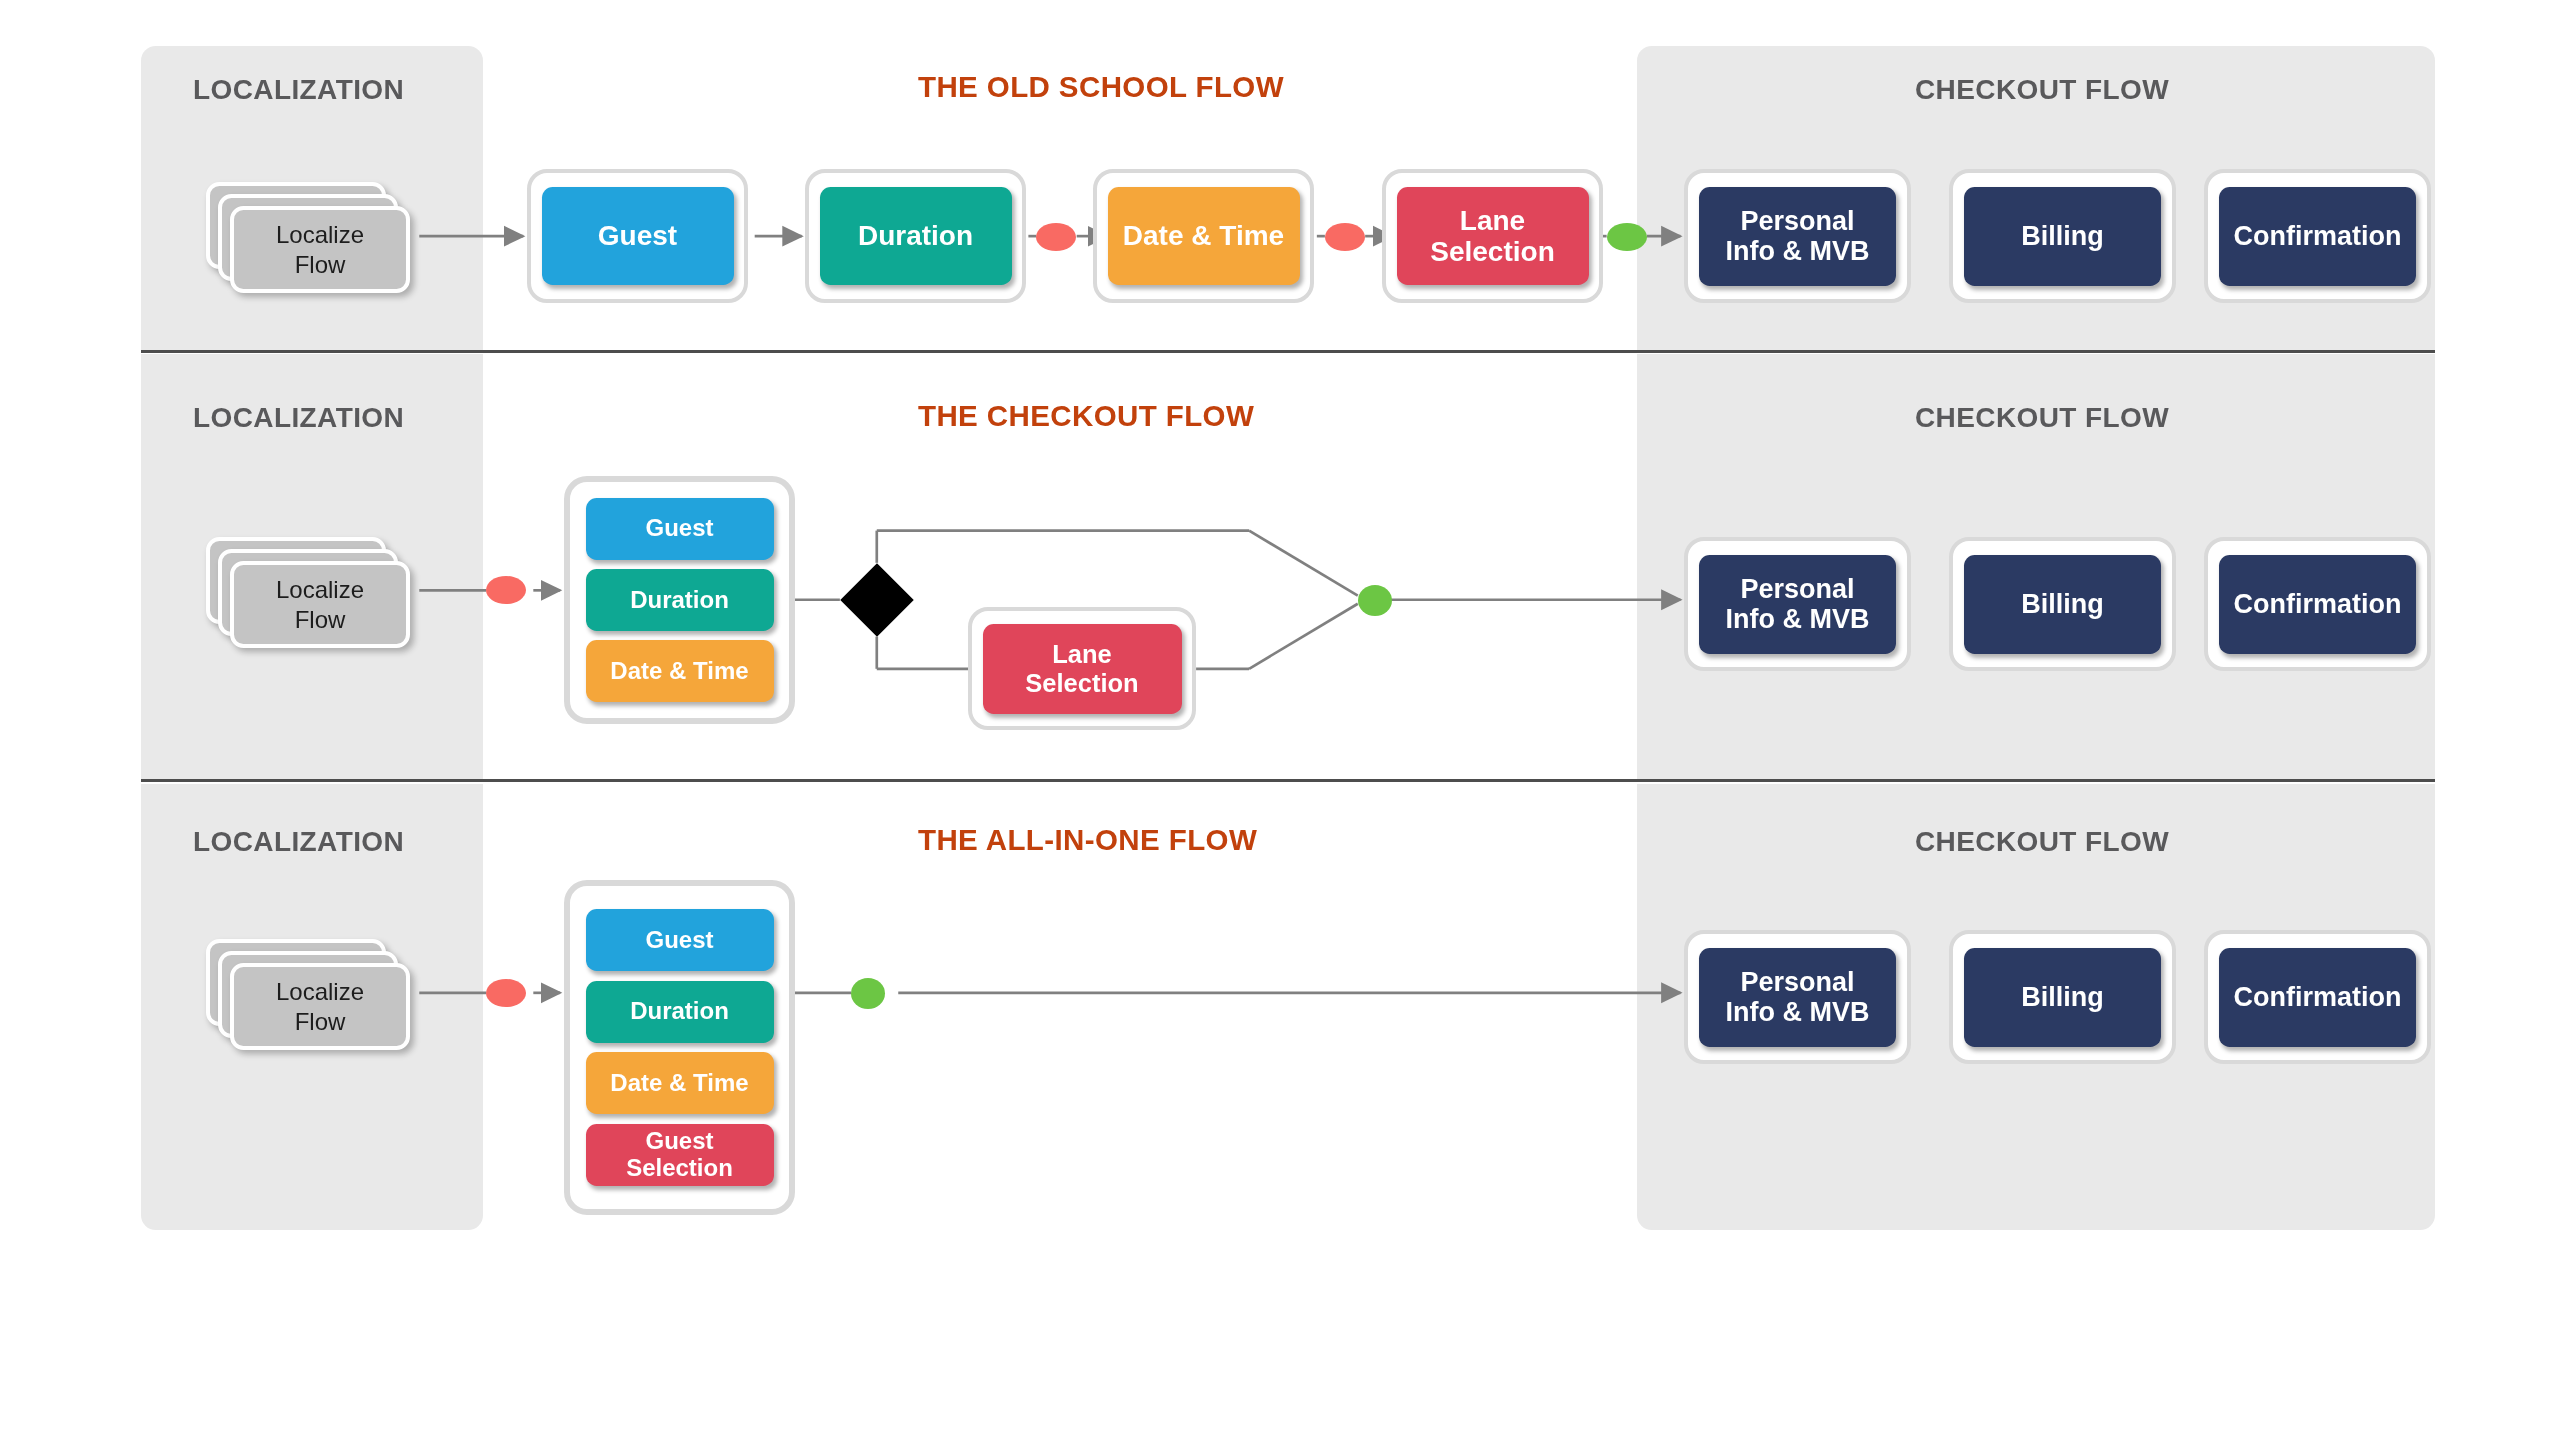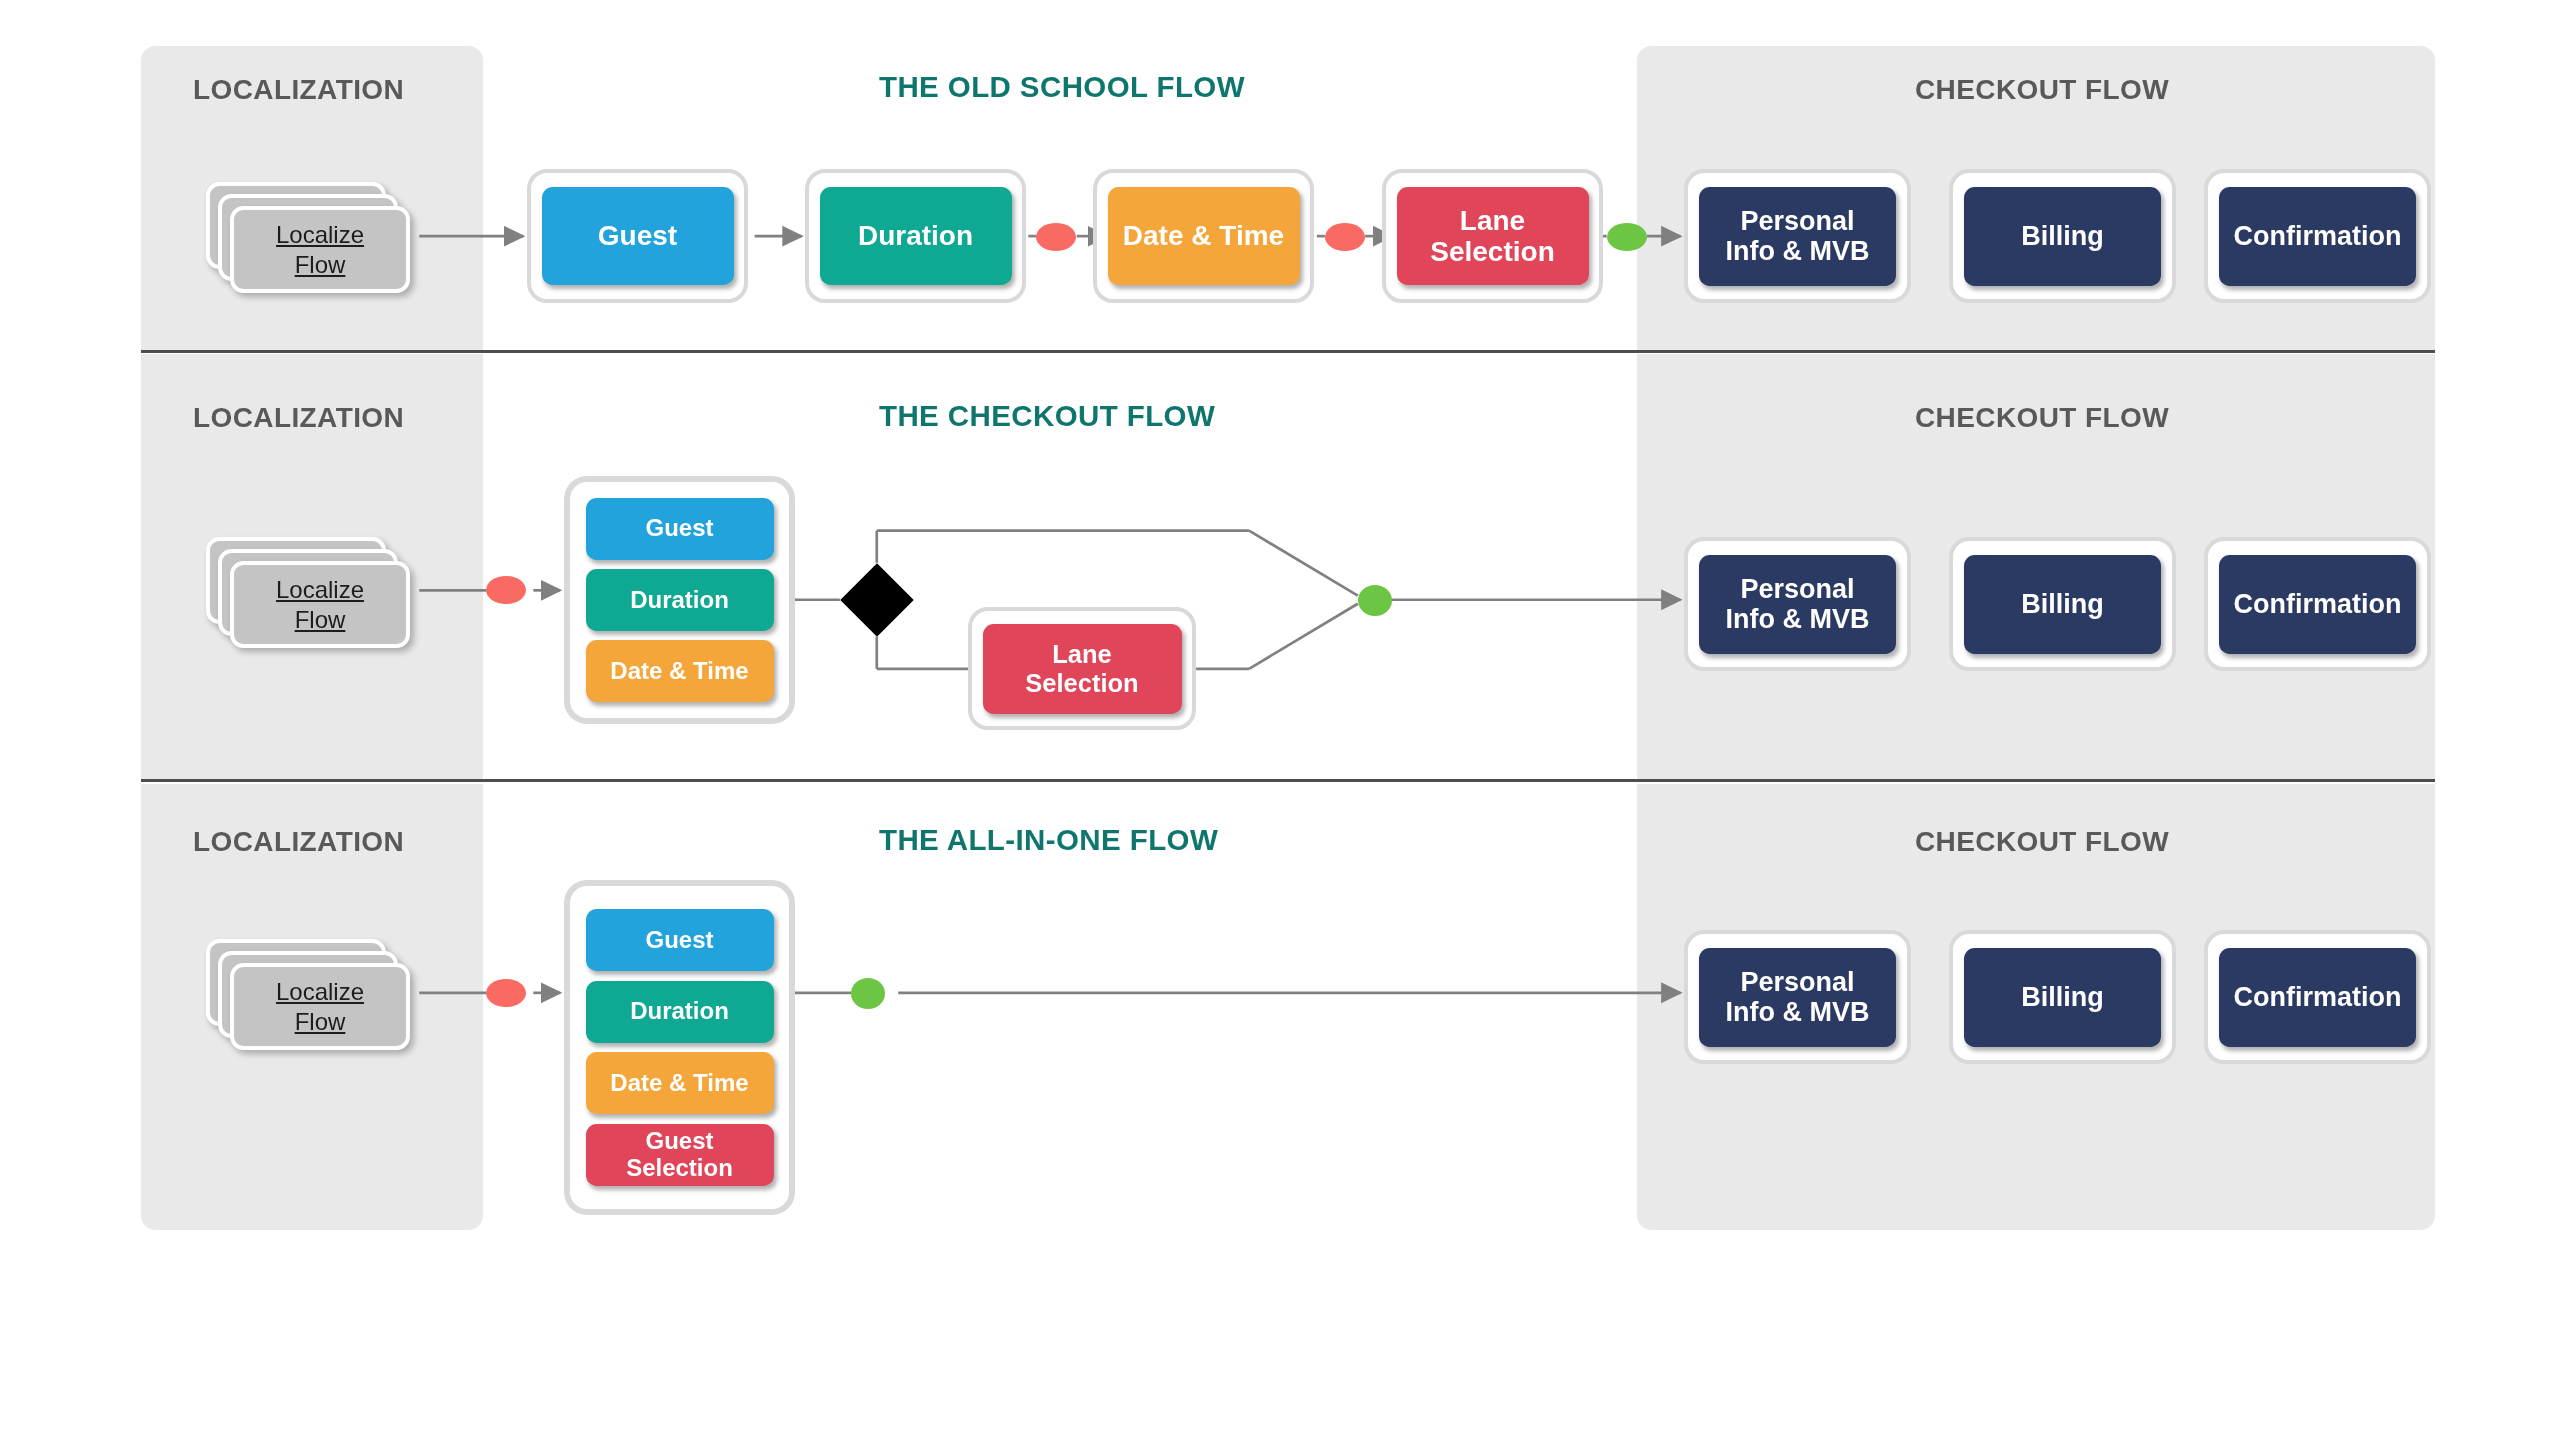--- a/index.html
+++ b/index.html
@@ -19,21 +19,21 @@
   .panel.r3{top:784px;height:446px;border-radius:0 0 14.8px 14.8px;}
 
   
   .divider{position:absolute;left:141px;width:2294px;height:3.4px;background:#4d4d4d;}
   .divider.d1{top:350px;}
   .divider.d2{top:779px;}
 
   
   .hdr{position:absolute;font-weight:bold;letter-spacing:0.4px;white-space:nowrap;}
   .hdr.gray{color:#59595b;font-size:28px;}
-  .hdr.black{color:#0f766e;font-size:29.5px;}
+  .hdr.black{color:#c2410c;font-size:29.5px;margin-left:39px;}
 
   
   .frame{
     position:absolute;background:#ffffff;border:4.7px solid #d9d9d9;
     border-radius:20px;box-sizing:border-box;
     display:flex;align-items:center;justify-content:center;
   }
   .core{
     border-radius:10.7px;box-sizing:border-box;
     display:flex;align-items:center;justify-content:center;text-align:center;
@@ -46,21 +46,21 @@
   .stack{position:absolute;}
   .stack .sheet{
     position:absolute;background:#c4c4c4;border:4.7px solid #ffffff;
     border-radius:13.4px;box-sizing:border-box;
     box-shadow:3.4px 4px 6px rgba(0,0,0,.26);
   }
   .stack .sheet.s3{left:0;top:0;}
   .stack .sheet.s2{left:12px;top:12px;}
   .stack .sheet.s1{
     left:24px;top:24px;display:flex;align-items:center;justify-content:center;
-    text-align:center;color:#1d1d1d;font-size:24px;line-height:1.22;font-weight:normal;text-decoration:underline;
+    text-align:center;color:#1d1d1d;font-size:24px;line-height:1.22;font-weight:normal;
   }
 
   
   .group{
     position:absolute;background:#ffffff;border:6px solid #d9d9d9;
     border-radius:23px;box-sizing:border-box;
     display:flex;flex-direction:column;align-items:center;justify-content:center;
   }
   .group .core{position:relative;}
 

